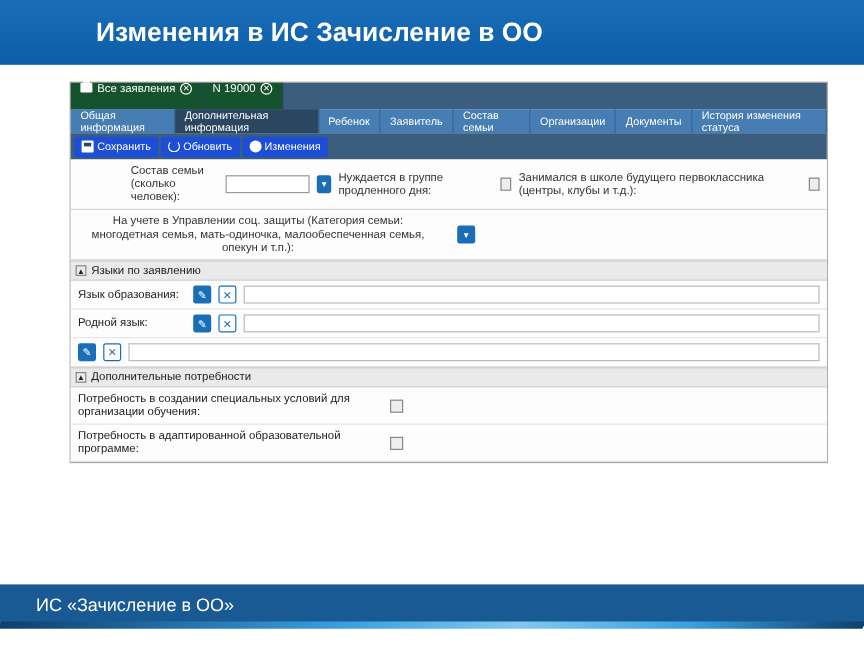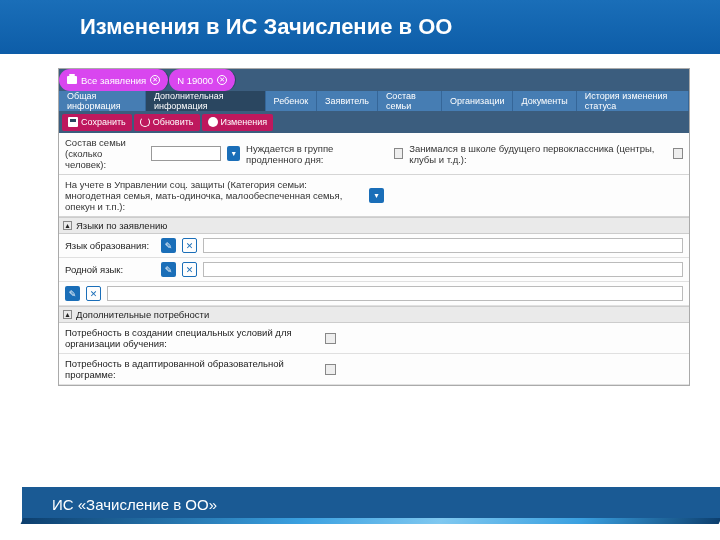--- a/index.html
+++ b/index.html
@@ -8,31 +8,31 @@
 
 .slide-header { background:linear-gradient(#1a6eb8,#0d5da8); height:54px; display:flex; align-items:center; padding-left:80px; color:#fff; font-size:22px; font-weight:bold; }
 
 
 .content { padding:14px 30px 0 58px; }
 .subtitle { font-size:13.5px; color:#222; margin-bottom:8px; line-height:1.4; }
 
 
 .app { border:1px solid #aaa; font-size:10px; color:#222; background:#fff; }
 .app-tabs-row { background:#3b5d7e; display:flex; height:22px; align-items:stretch; }
-.app-tabs-row .atab { background:#d946ef; color:#fff; display:flex; align-items:center; padding:0 8px; border-right:1px solid #2a4660; font-size:9.5px; gap:4px;border-radius:11px; }
+.app-tabs-row .atab { background:#14532d; color:#fff; display:flex; padding:0 8px; border-right:1px solid #2a4660; font-size:9.5px; gap:4px; }
 .app-tabs-row .atab .close { width:10px; height:10px; border:1px solid #fff; border-radius:50%; display:flex; align-items:center; justify-content:center; font-size:7px; }
 .app-tabs-row .atab .brief { width:10px; height:8px; background:#fff; border-radius:1px; position:relative; }
 .app-tabs-row .atab .brief:after{content:"";position:absolute;top:-2px;left:2px;width:6px;height:2px;background:#fff;border-radius:1px;}
 
 .subtabs { background:#467db3; display:flex; height:20px; }
 .subtabs .stab { color:#fff; font-size:9px; padding:0 8px; display:flex; align-items:center; border-right:1px solid #356698; cursor:pointer; }
 .subtabs .stab.active { background:#2a4660; }
 
 .toolbar { background:#3b5d7e; height:22px; display:flex; align-items:center; gap:2px; padding:0 3px; }
-.toolbar .tbtn { background:#be185d; color:#fff; font-size:9px; height:17px; display:flex; align-items:center; padding:0 6px; border-radius:2px; gap:3px; cursor:pointer; }
+.toolbar .tbtn { background:#1d4ed8; color:#fff; font-size:9px; height:17px; display:flex; align-items:center; padding:0 6px; border-radius:2px; gap:3px; cursor:pointer; }
 .toolbar .tbtn .ic { width:10px; height:10px; display:inline-block; }
 .ic-save{background:#fff;border-radius:1px;position:relative;}
 .ic-save:after{content:"";position:absolute;left:2px;top:2px;width:6px;height:3px;background:#2a4660;}
 .ic-refresh{border:1.5px solid #fff;border-radius:50%;border-top-color:transparent;}
 .ic-change{background:#fff;border-radius:50%;position:relative;}
 
 .form-body { background:#f5f5f5; }
 .row { display:flex; align-items:center; padding:4px 6px; border-bottom:1px solid #d5d5d5; font-size:9.5px; background:#fdfdfd; }
 .row .lbl { color:#333; }
 .row .inp { height:15px; border:1px solid #999; background:#fff; }
@@ -46,21 +46,21 @@
 .lang-row .edit, .lang-row .del { width:15px; height:15px; border-radius:2px; display:flex; align-items:center; justify-content:center; font-size:9px; }
 .lang-row .edit { background:#1a6eb8; color:#fff; }
 .lang-row .del { border:1.5px solid #1a6eb8; color:#1a6eb8; }
 .lang-row .val { flex:1; height:15px; border:1px solid #bbb; background:#fff; }
 
 .need-row { display:flex; align-items:center; padding:4px 6px; gap:10px; border-bottom:1px solid #e0e0e0; background:#fdfdfd; font-size:9.5px; }
 .need-row .nlabel { width:250px; }
 .need-row .chk { width:11px; height:11px; border:1px solid #888; background:#eee; }
 
 
-.footer { position:absolute; left:0; right:0; bottom:16px;margin-left:22px; }
+.footer { position:absolute; left:0; right:0; bottom:16px; }
 .footer .bar { background:#1a5a94; height:34px; display:flex; align-items:center; padding-left:30px; color:#fff; font-size:15px; }
 .footer .accent { height:6px; background:linear-gradient(90deg,#0d3f6e,#3aa0e0 40%,#7fc8f0 60%,#3aa0e0 80%,#0d3f6e); transform:skewX(-25deg); margin-top:-3px; }
 
 </style>
 </head>
 <body>
 
 <div class="slide-header">Изменения в ИС Зачисление в ОО</div>
 
 <div class="content">
@@ -99,30 +99,30 @@
           <span>Обновить</span>
         </div>
       <div class="tbtn">
           <span class="ic ic-change"></span>
           <span>Изменения</span>
         </div>
     </div>
 
     <div class="form-body">
       <div class="row" style="gap:6px;">
-        <span class="lbl" style="width:95px;">Состав семьи (сколько человек):</span>
+        <span class="lbl" style="width:95px;margin-left:44px;">Состав семьи (сколько человек):</span>
         <input class="inp" style="width: 70px;">
         <span class="sel-btn">▾</span>
         <span class="lbl">Нуждается в группе продленного дня:</span>
         <span class="chk" style="width:11px;height:11px;border:1px solid #888;background:#eee;"></span>
         <span class="lbl">Занимался в школе будущего первоклассника (центры, клубы и т.д.):</span>
         <span class="chk" style="width:11px;height:11px;border:1px solid #888;background:#eee;"></span>
       </div>
 
-      <div class="row" style="gap:4px;">
+      <div class="row" style="gap:16px;text-align:center;">
         <span class="lbl" style="width:300px;">На учете в Управлении соц. защиты (Категория семьи: многодетная семья, мать-одиночка, малообеспеченная семья, опекун и т.п.):</span>
         <span class="sel-btn">▾</span>
       </div>
 
       <div class="section-head">
         <span class="toggle">▴</span>
         <span>Языки по заявлению</span>
       </div>
       <div class="lang-row">
         <span class="llabel">Язык образования:</span>

